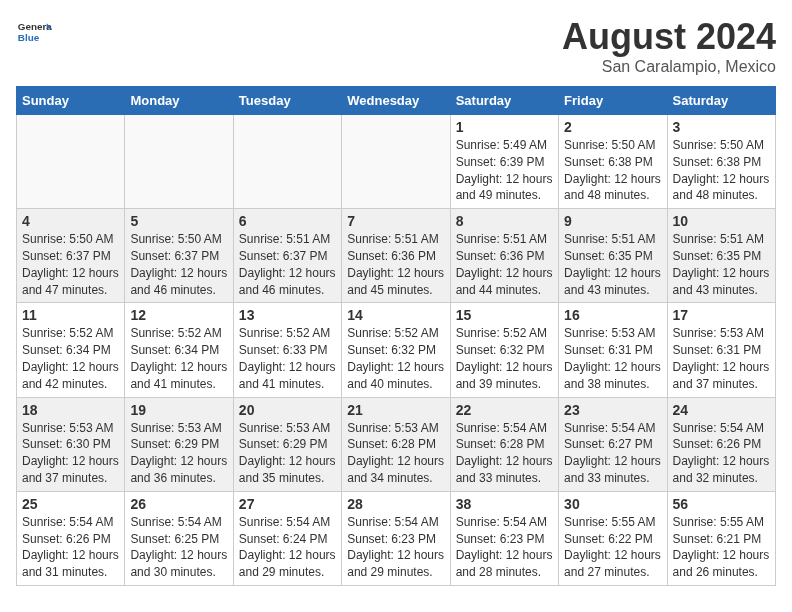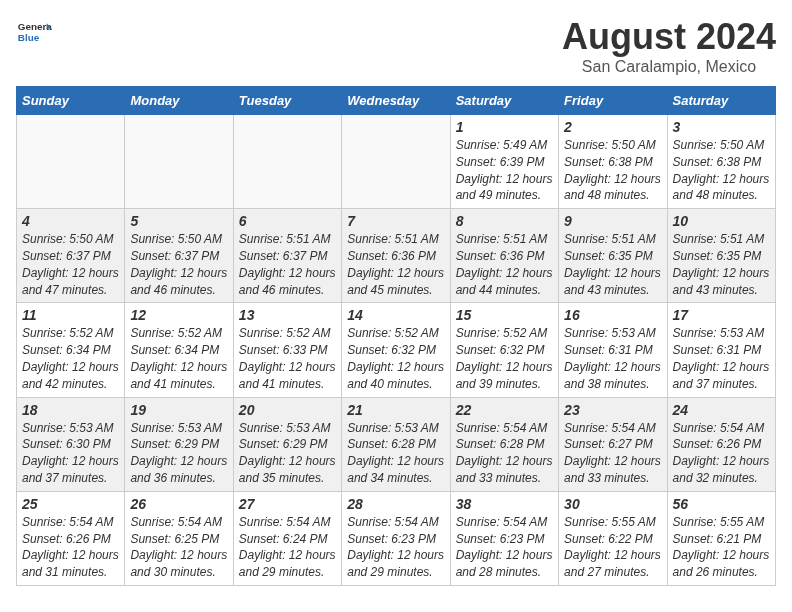--- a/index.html
+++ b/index.html
@@ -19,37 +19,36 @@
     .logo {
       display: flex;
       align-items: center;
       gap: 6px;
     }
     .logo-icon {
       width: 36px;
       height: 36px;
     }
     .title-block {
-      text-align: center;
+      text-align: right;
       margin-left: 46px;
     }
     .title-block .month-year {
       font-size: 36px;
       font-weight: bold;
       color: #333;
     }
     .title-block .location {
       font-size: 16px;
       color: #555;
     }
     .calendar {
       width: 100%;
       border-collapse: collapse;
       font-size: 11px;
-      font-style: italic;
     }
     .calendar th {
       background-color: #2a6db5;
       color: #fff;
       text-align: left;
       padding: 6px 5px;
       font-size: 13px;
       border: 1px solid #2a6db5;
     }
     .calendar td {

